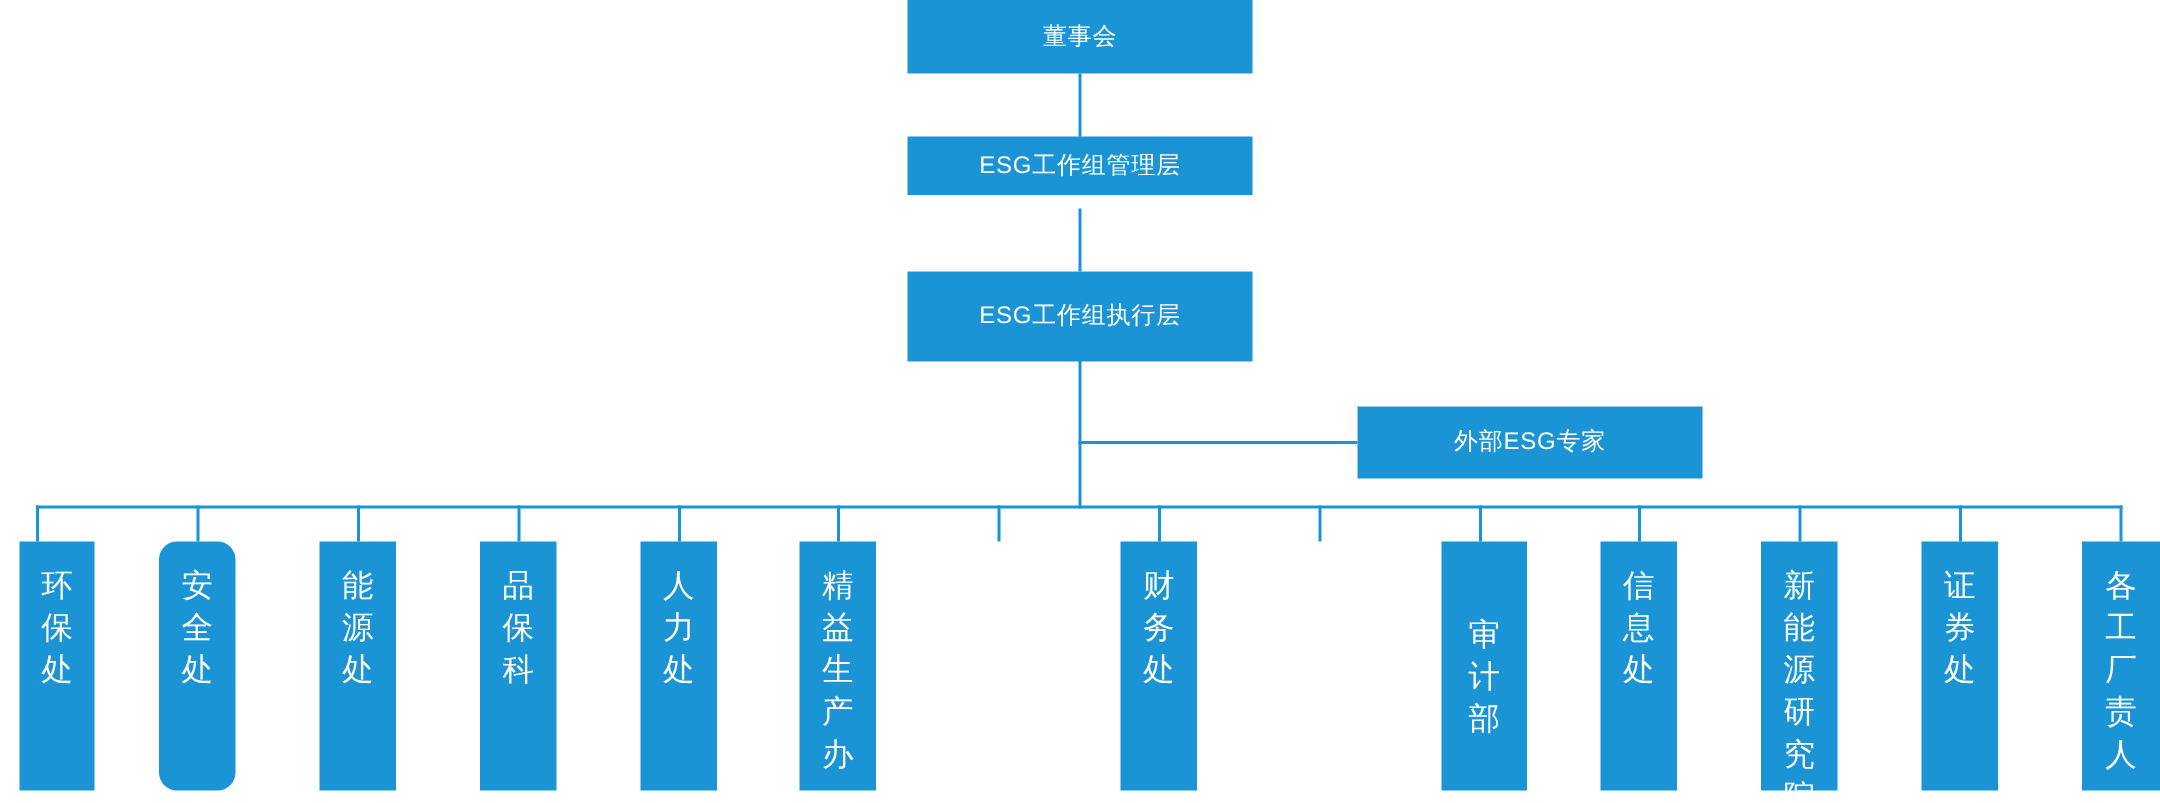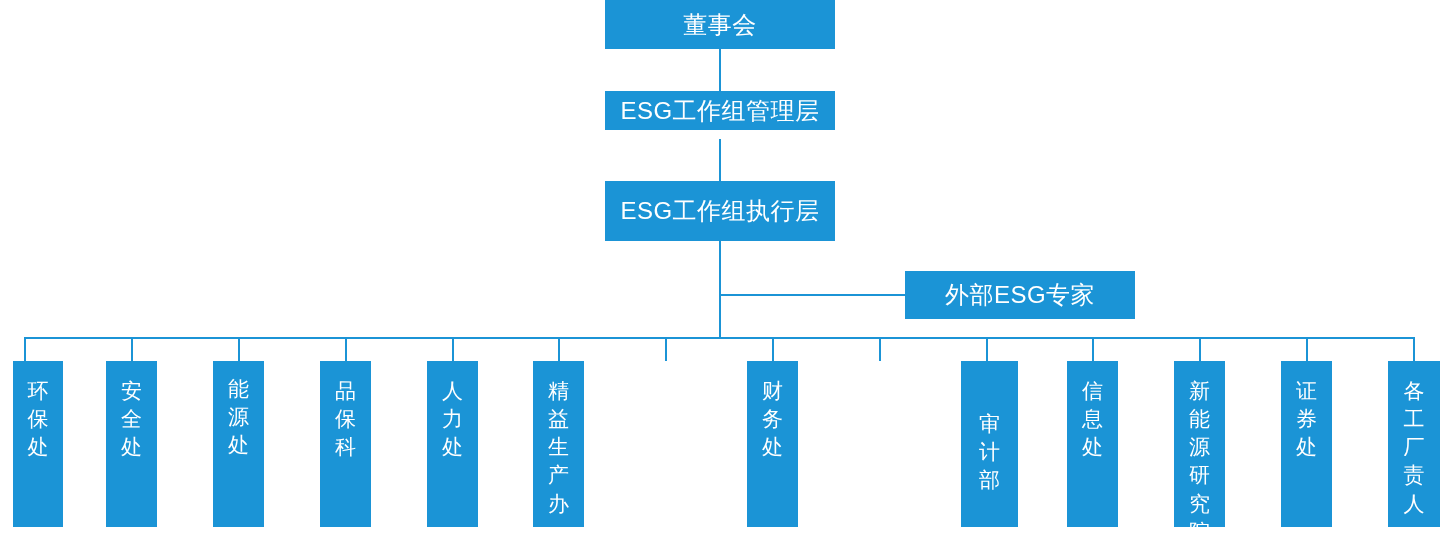--- a/index.html
+++ b/index.html
@@ -21,21 +21,21 @@
     position: absolute;
     background: #1B94D6;
     color: #ffffff;
     box-sizing: border-box;
   }
   
   .node.h {
     display: flex;
     align-items: center;
     justify-content: center;
-    font-size: 24px;
+    font-size: 16px;
     letter-spacing: 0.5px;
     line-height: 1;
   }
   
   .node.v {
     display: flex;
     flex-direction: column;
     align-items: center;
     padding-top: 16px;
     font-size: 21px;
@@ -98,24 +98,24 @@
   <div class="line v" style="left:879px;  top:337px; height:24px;"></div>
   <div class="line v" style="left:986px; top:337px; height:24px;"></div>
   <div class="line v" style="left:1092px;top:337px; height:24px;"></div>
   <div class="line v" style="left:1199px;top:337px; height:24px;"></div>
   <div class="line v" style="left:1306px;top:337px; height:24px;"></div>
   <div class="line v" style="left:1413px;top:337px; height:24px;"></div>
 
   <div class="node v" style="left:0px;    top:361px; width:50px; height:166px;margin-left:13px;">
     <span class="vlabel">环保处</span>
   </div>
-  <div class="node v" style="left:106px;  top:361px; width:51px; height:166px;">
+  <div class="node v" style="left:106px;  top:361px; width:51px; height:166px;border-radius:12px;">
     <span class="vlabel">安全处</span>
   </div>
-  <div class="node v" style="left:213px;  top:361px; width:51px; height:166px;font-family:Liberation Mono, monospace;">
+  <div class="node v" style="left:213px;  top:361px; width:51px; height:166px;">
     <span class="vlabel">能源处</span>
   </div>
   <div class="node v" style="left:320px;  top:361px; width:51px; height:166px;">
     <span class="vlabel">品保科</span>
   </div>
   <div class="node v" style="left:427px;  top:361px; width:51px; height:166px;">
     <span class="vlabel">人力处</span>
   </div>
   <div class="node v" style="left:533px;  top:361px; width:51px; height:166px;">
     <span class="vlabel">精益生产办</span>

